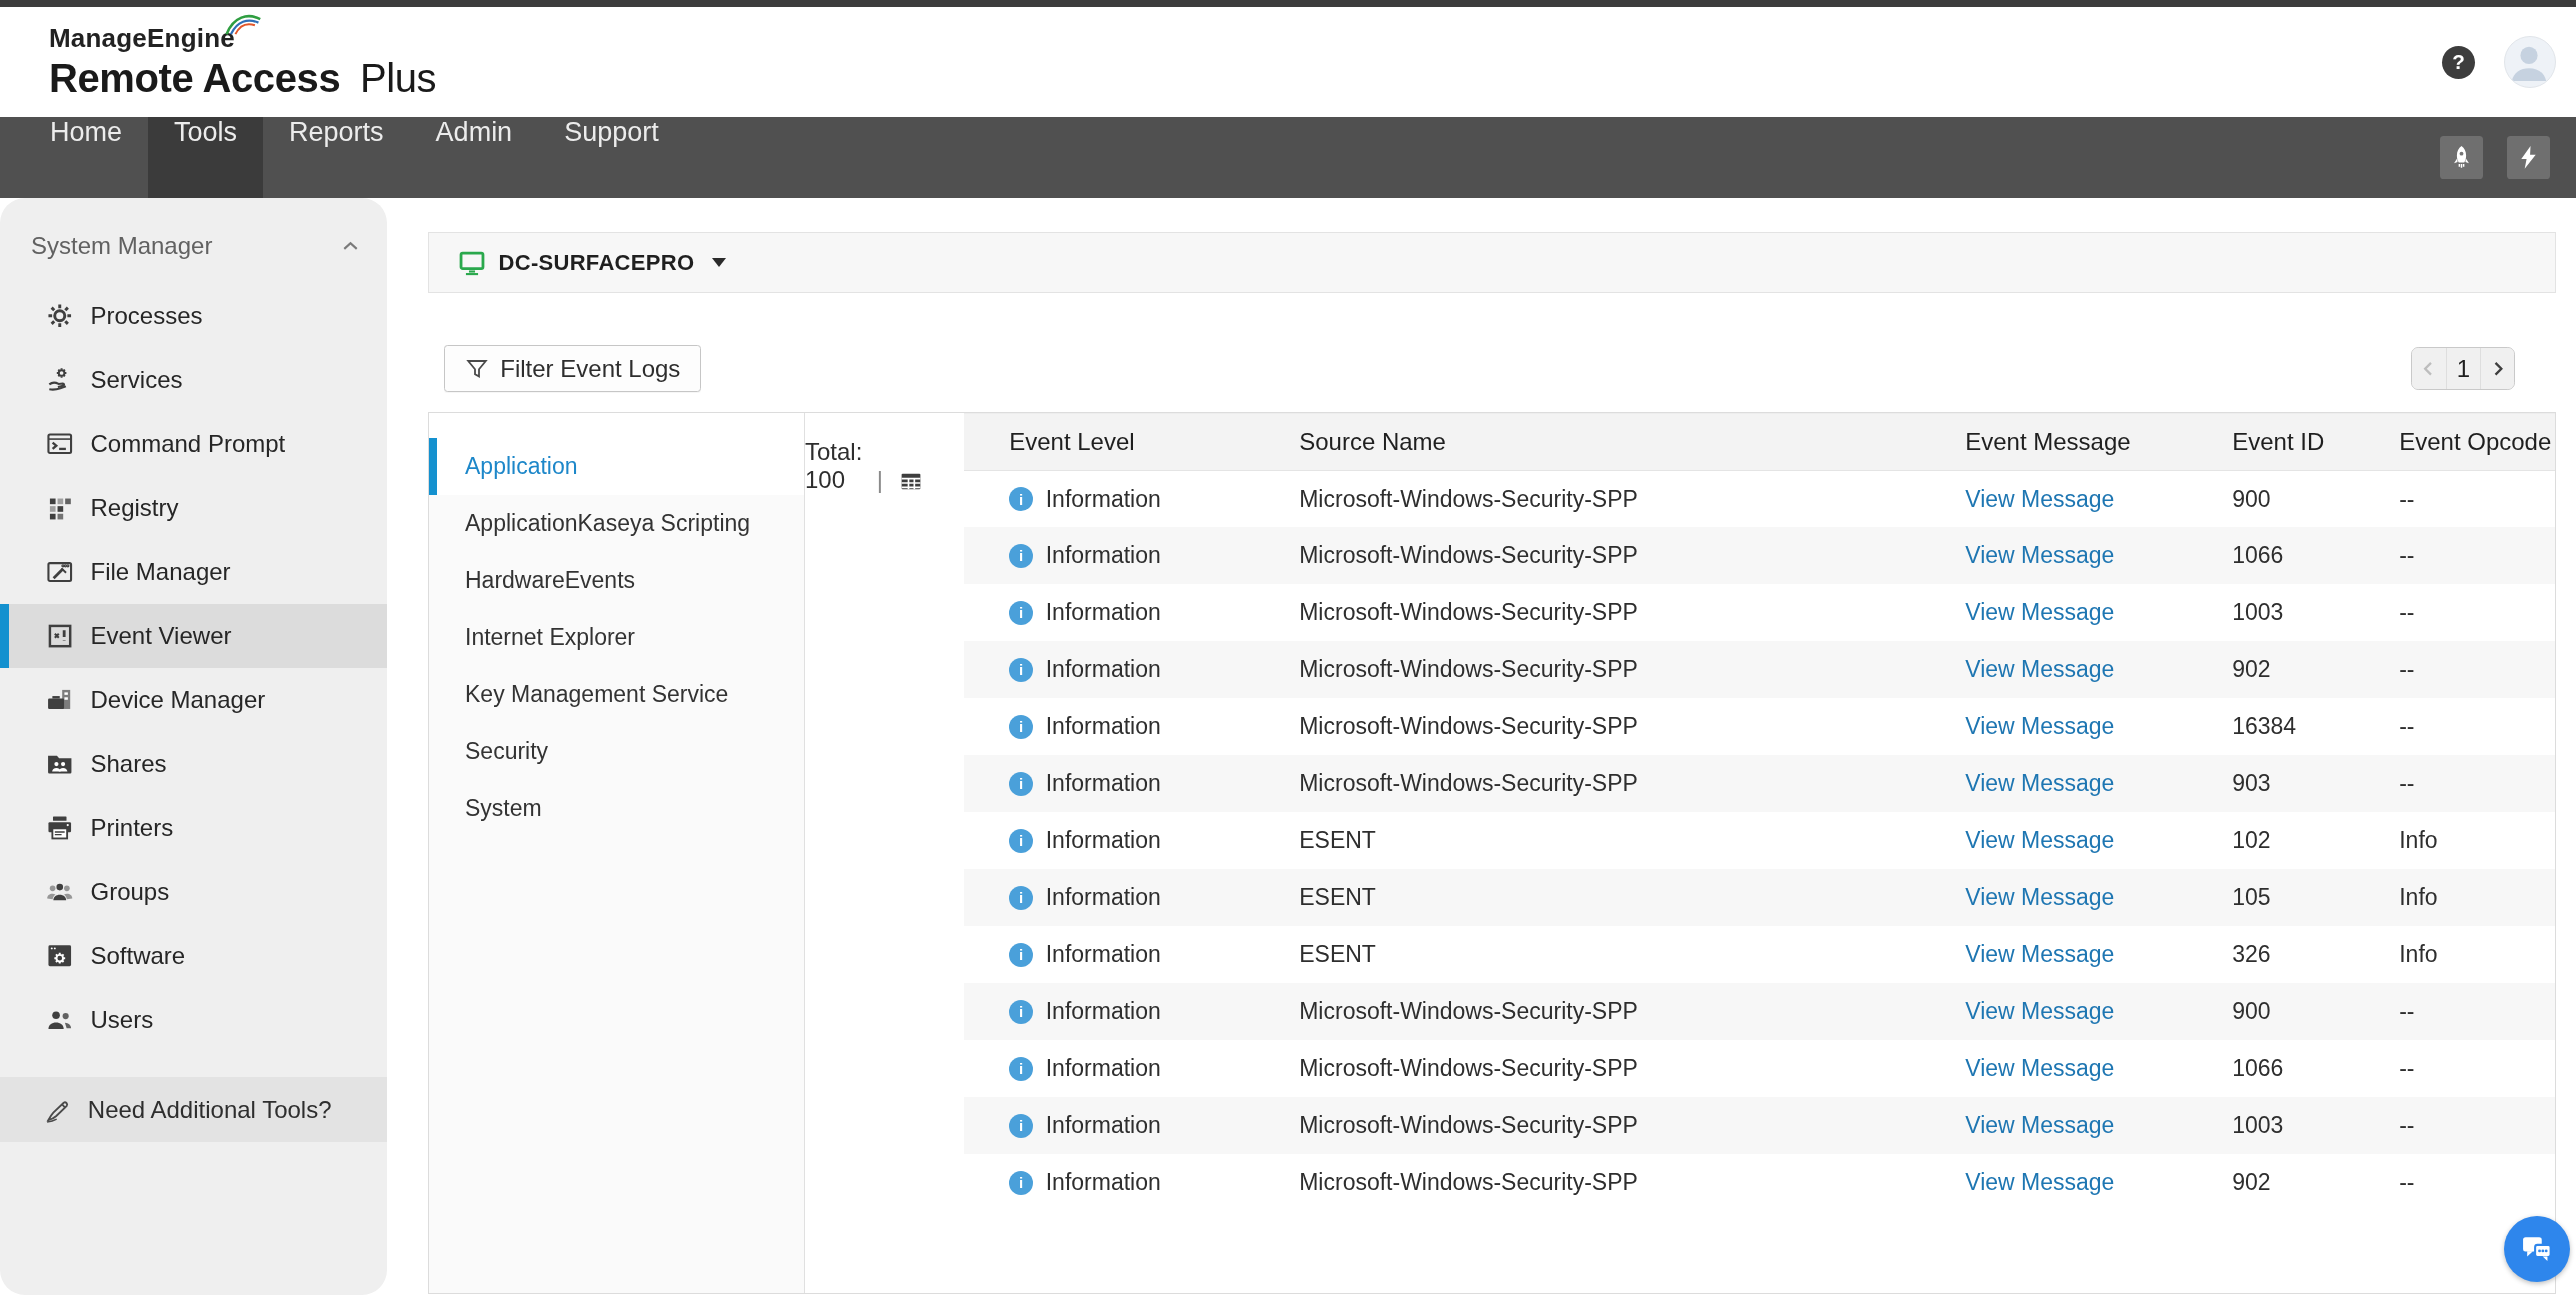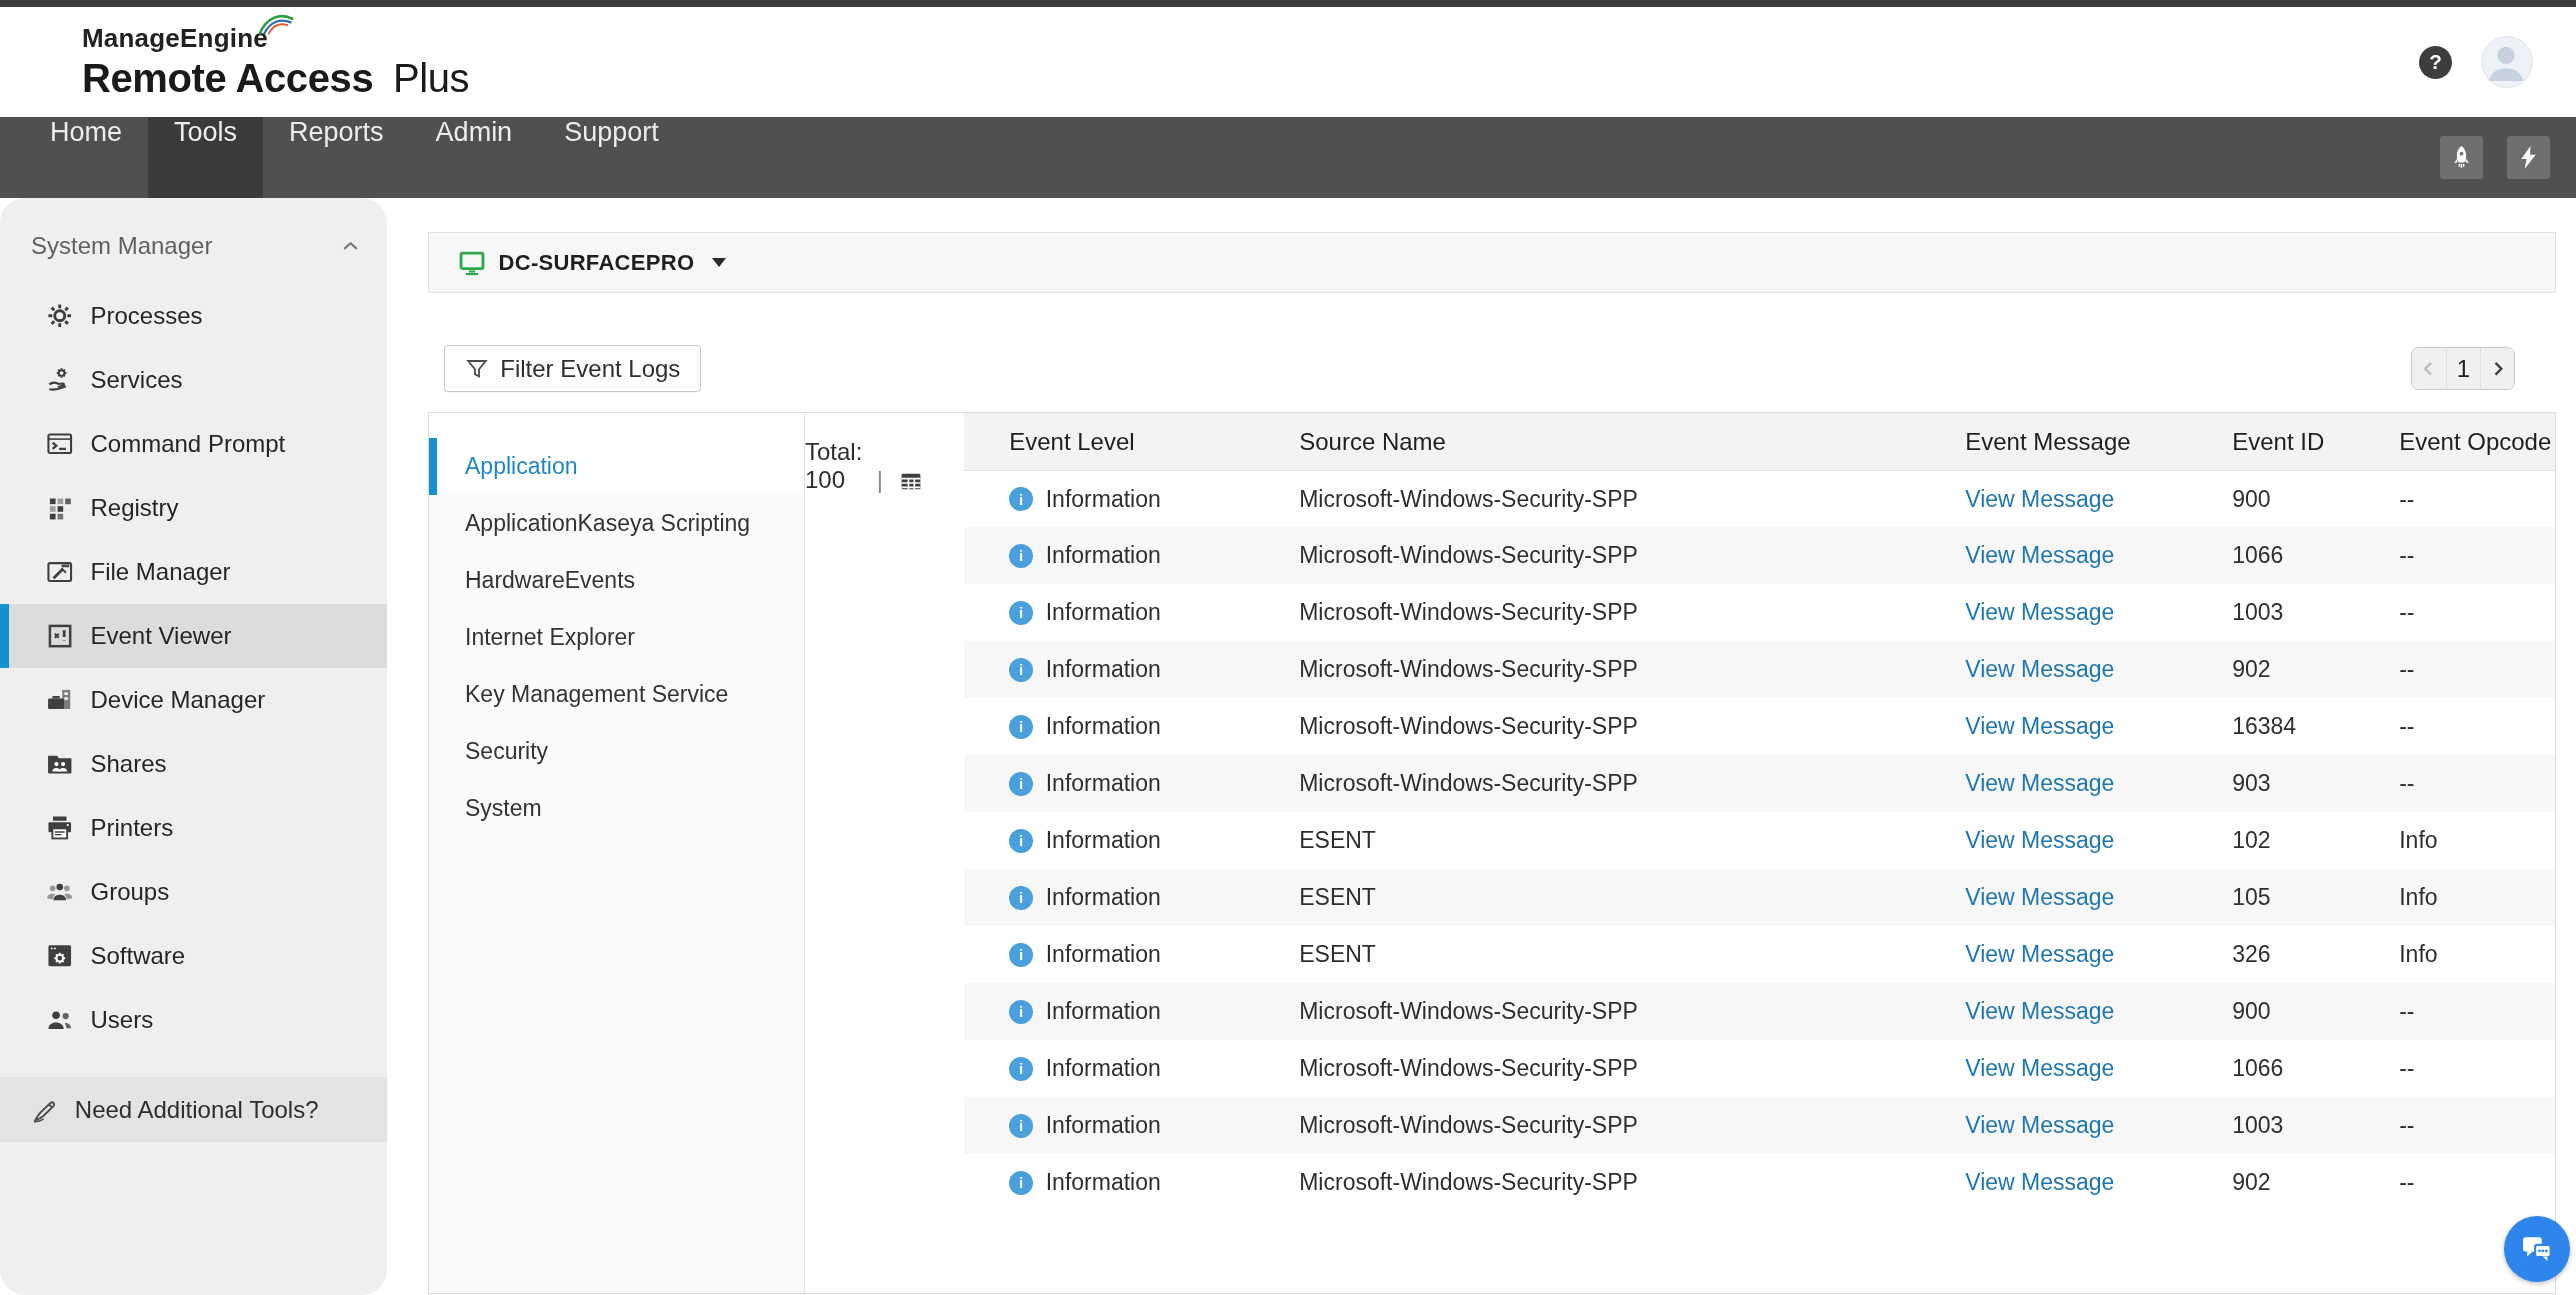--- a/index.html
+++ b/index.html
@@ -9,21 +9,21 @@
     background:#fff; color:#333; position:relative;
   }
   button { font-family:inherit; border:none; background:none; cursor:pointer; }
   ul { list-style:none; }
   svg { display:block; }
 
   
   .top-strip { height:7.2px; background:var(--top_strip,#3c3c3c); }
 
   
-  .appbar { height:110px; background:#fff; display:flex; align-items:center; padding:0 43px 0 49px;margin-left:33px; }
+  .appbar { height:110px; background:#fff; display:flex; align-items:center; padding:0 20px 0 49px; }
   .brand { display:flex; flex-direction:column; justify-content:center; }
   .brand-line1 { position:relative; display:inline-block; font-size:26px; font-weight:700; color:#222; width:max-content; letter-spacing:0.2px;}
   .brand-line1 .swoosh { position:absolute; right:-27px; top:-12.5px; }
   .brand-line2 { font-size:40px; color:#1a1a1a; margin-top:1.8px; letter-spacing:-0.4px;}
   .brand-line2 .bold { font-weight:700; }
   .brand-line2 .light { font-weight:400; margin-left:9px; }
   .appbar-right { margin-left:auto; display:flex; align-items:center; gap:29px; }
   .help-btn { width:33px; height:33px; border-radius:50%; background:#3d3d3d; color:#fff;
               font-size:20.6px; font-weight:700; display:flex; align-items:center; justify-content:center; }
   .avatar { width:52px; height:52px; border-radius:50%; background:#eef2f7; border:1.8px solid #e1e5ea; overflow:hidden; }
@@ -45,21 +45,21 @@
   .side-section { display:flex; align-items:center; justify-content:space-between;
                   padding:34px 25px 0 31px; font-size:24px; color:#616161; cursor:pointer; }
   .side-list { margin-top:24px; }
   .side-item { height:64px; display:flex; align-items:center; padding-left:45px; gap:16px;
                font-size:24px; color:#262626; cursor:pointer; }
   .side-item .icn { width:29.5px; height:29.5px; color:#3f3f3f; flex-shrink:0; }
   .side-item .icn svg { width:100%; height:100%; }
   .side-item.selected { background:var(--sidebar_selected_bg,#dcdcdc);
                         border-left:9px solid var(--accent_blue,#1491cf); padding-left:36px; }
   .side-footer { margin-top:25px; height:65px; background:var(--sidebar_footer_bg,#e3e3e3);
-                 display:flex; align-items:center; gap:14.3px; padding-left:31px;
+                 display:flex; align-items:center; gap:14.3px; padding-left:44px;
                  font-size:24px; color:#2e2e2e; cursor:pointer; }
   .side-footer .icn { width:29.5px; height:29.5px; color:#4a4a4a; }
   .side-footer .icn svg{ width:100%; height:100%; }
 
   
   .collapse-handle { position:absolute; left:396px; top:562px; width:16px; display:flex;
                      flex-direction:column; align-items:center; cursor:pointer; }
   .collapse-handle .grip { width:11.6px; height:19px;
       background:repeating-linear-gradient(90deg,#c9c9c9 0 1.8px,transparent 1.8px 4.5px); }
   .collapse-handle .tri { width:0; height:0; border:7.2px solid transparent;

